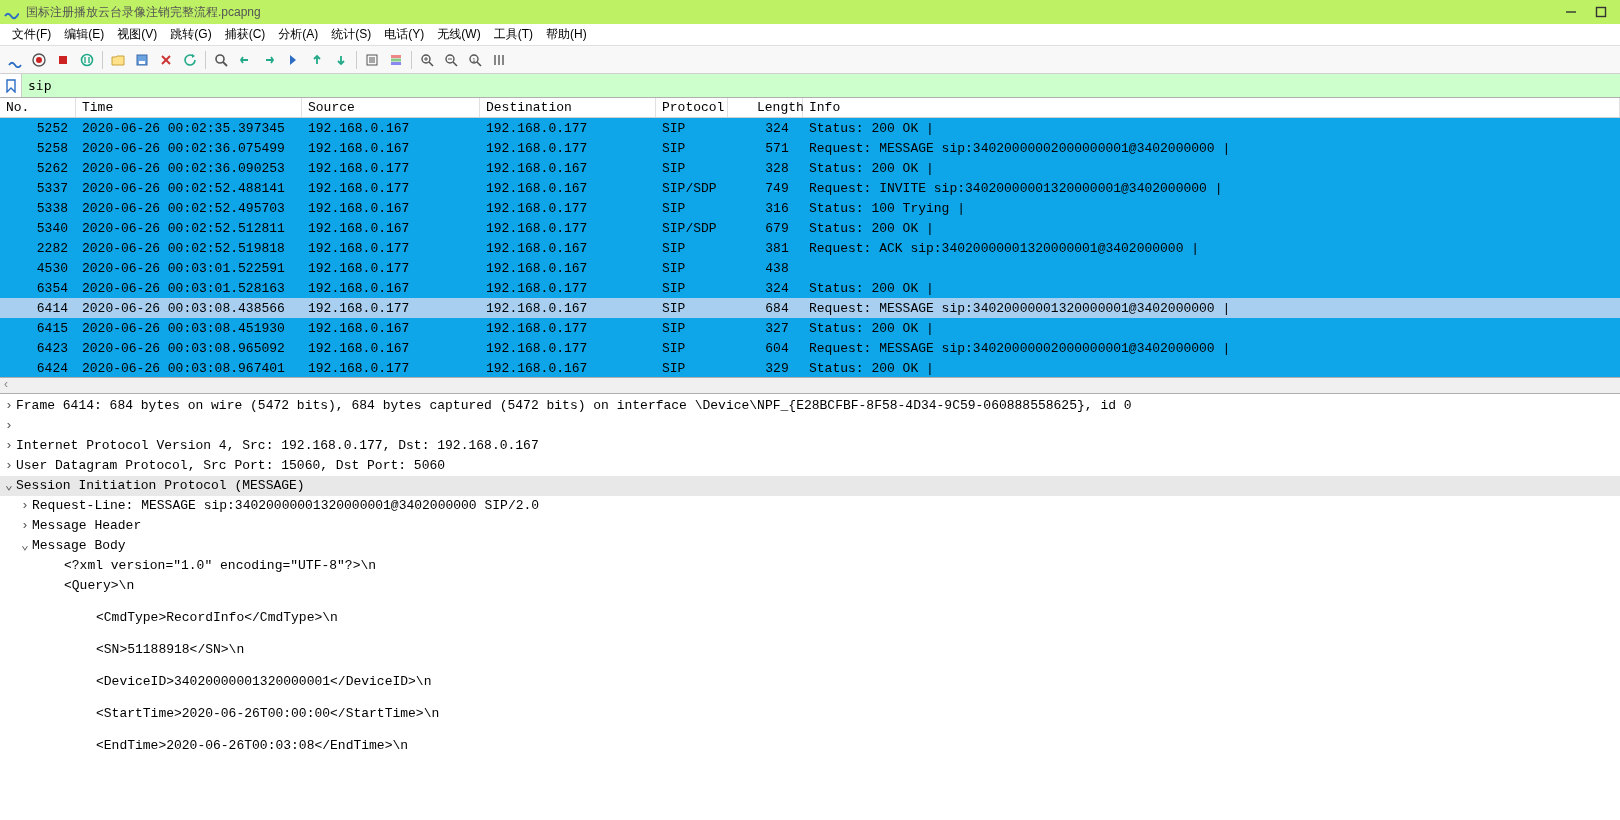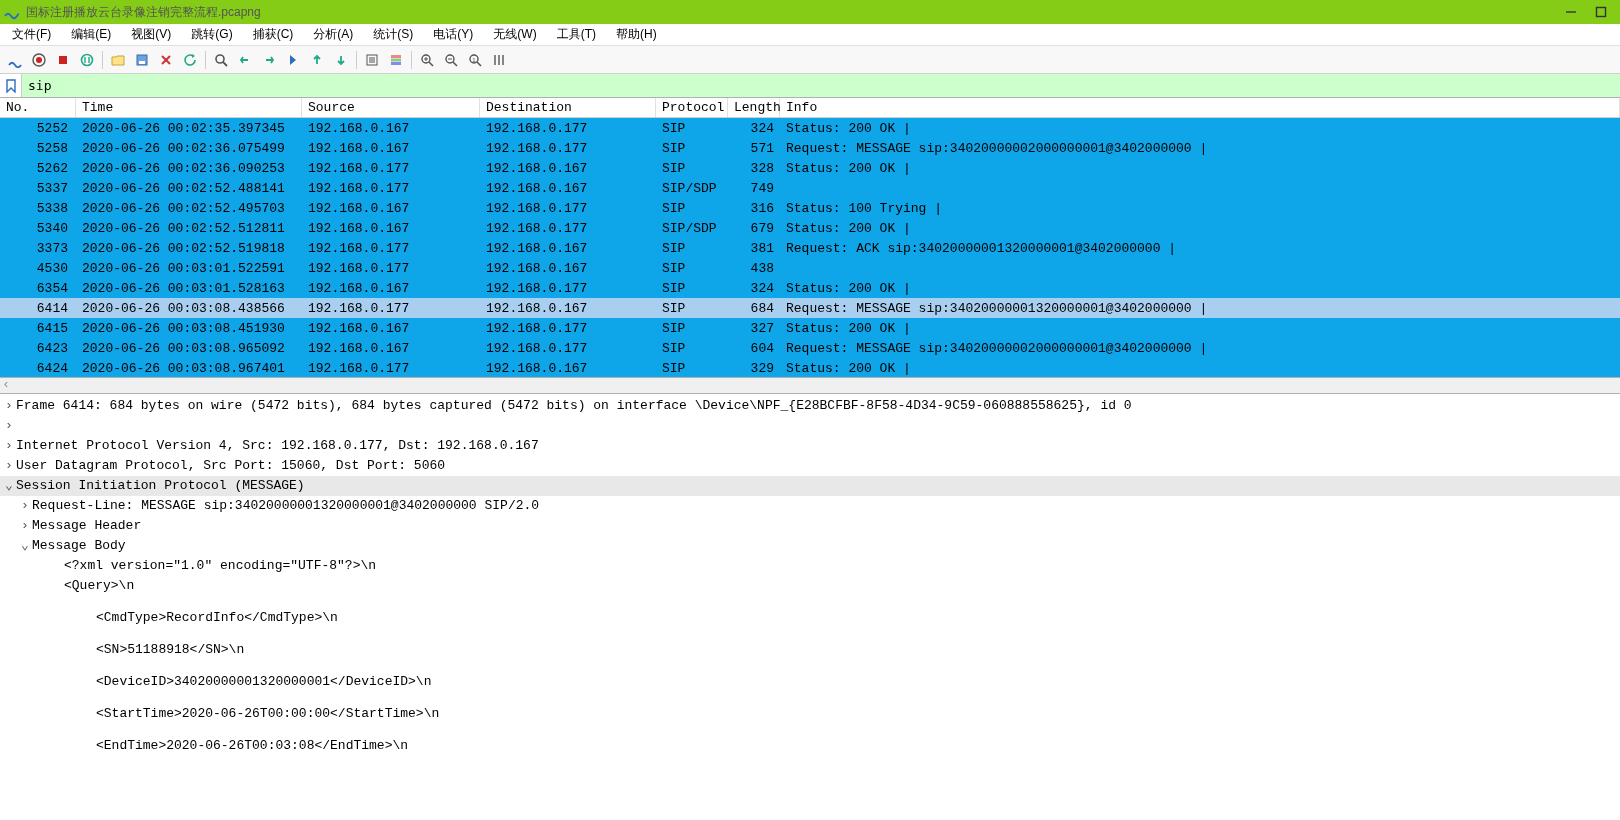--- a/index.html
+++ b/index.html
@@ -1,38 +1,38 @@
 <!DOCTYPE html>
 <html><head>
 <meta charset="utf-8">
 <style>
 * { box-sizing: border-box; margin: 0; padding: 0; }
 body { font-family: "Microsoft YaHei", "Segoe UI", sans-serif; font-size: 12px; background: #fff; overflow: hidden; }
-.titlebar { display: flex; align-items: center; height: 24px; padding: 0 4px; background: #84cc16; }
+.titlebar { display: flex; align-items: center; height: 24px; padding: 0 4px; background: #bef264; }
 .titlebar .app-icon { width: 16px; height: 16px; margin-right: 6px; }
 .titlebar .title { color: #555; font-size: 12px; flex: 1; }
 .win-btns { display: flex; gap: 12px; margin-right: 6px; }
 .win-btn { width: 18px; height: 18px; display: flex; align-items: center; justify-content: center; color: #555; }
-.menubar { display: flex; height: 22px; align-items: center; padding: 0 6px; gap: 8px; border-bottom: 1px solid #e0e0e0; }
+.menubar { display: flex; height: 22px; align-items: center; padding: 0 6px; gap: 1px; border-bottom: 1px solid #e0e0e0; }
 .menu-item { padding: 2px 6px; color: #000; font-size: 12px; }
 .toolbar { display: flex; height: 28px; align-items: center; padding: 0 4px; gap: 2px; border-bottom: 1px solid #d0d0d0; background: #f8f8f8; }
 .tb-btn { width: 22px; height: 22px; display: flex; align-items: center; justify-content: center; border: 1px solid transparent; }
 .tb-sep { width: 1px; height: 18px; background: #ccc; margin: 0 2px; }
 .filter-row { display: flex; height: 24px; align-items: stretch; border-bottom: 1px solid #b0b0b0; }
 .filter-bookmark { width: 22px; display: flex; align-items: center; justify-content: center; background: #fff; border-right: 1px solid #ccc; }
 .filter-input { flex: 1; border: none; outline: none; background: #ccffcc; padding: 0 6px; font-family: Consolas, monospace; font-size: 13px; }
 .packet-list { height: 280px; overflow-y: auto; overflow-x: hidden; border-bottom: 1px solid #b0b0b0; font-family: Consolas, "Courier New", monospace; font-size: 13px; white-space: nowrap; position: relative; }
 .plist-header { display: flex; height: 20px; background: #fff; border-bottom: 1px solid #d0d0d0; position: sticky; top: 0; }
 .plist-header .col { padding: 2px 6px; border-right: 1px solid #e0e0e0; color: #000; }
 .col-no { width: 76px; text-align: left; padding-left: 6px; }
 .col-time { width: 226px; }
 .col-src { width: 178px; }
 .col-dst { width: 176px; }
 .col-proto { width: 72px; }
-.col-len { width: 52px; text-align: right; padding-right: 8px; }
+.col-len { width: 52px; text-align: center; padding-right: 8px; margin-left: 23px; }
 .col-info { flex: 1; }
 .plist-row { display: flex; height: 20px; align-items: center; background: #0ea5e9; cursor: default; }
 .plist-row.selected { background: #a8cef0; }
 .plist-row .col { padding: 0 6px; overflow: hidden; }
 .plist-row .col-no { text-align: right; padding-right: 8px; }
 .scroll-h { height: 16px; background: #f0f0f0; border-bottom: 1px solid #b0b0b0; position: relative; }
 .scroll-h::before { content: "‹"; position: absolute; left: 4px; top: -1px; color: #888; }
 .details-pane { height: 360px; overflow-y: auto; font-family: Consolas, "Courier New", monospace; font-size: 13px; padding: 2px 0; line-height: 20px; }
 .tree-line { display: flex; align-items: center; padding: 0 2px; white-space: pre; }
 .tree-line .expander { width: 14px; display: inline-flex; justify-content: center; color: #555; }
@@ -254,41 +254,42 @@
         <div class="col col-len">328</div>
         <div class="col col-info">Status: 200 OK |</div>
       </div>
       <div class="plist-row">
         <div class="col col-no">5337</div>
         <div class="col col-time">2020-06-26 00:02:52.488141</div>
         <div class="col col-src">192.168.0.177</div>
         <div class="col col-dst">192.168.0.167</div>
         <div class="col col-proto">SIP/SDP</div>
         <div class="col col-len">749</div>
+        <div class="col col-info">Request: INVITE sip:34020000001320000001@3402000000 |</div>
       </div>
       <div class="plist-row">
         <div class="col col-no">5338</div>
         <div class="col col-time">2020-06-26 00:02:52.495703</div>
         <div class="col col-src">192.168.0.167</div>
         <div class="col col-dst">192.168.0.177</div>
         <div class="col col-proto">SIP</div>
         <div class="col col-len">316</div>
         <div class="col col-info">Status: 100 Trying |</div>
       </div>
       <div class="plist-row">
         <div class="col col-no">5340</div>
         <div class="col col-time">2020-06-26 00:02:52.512811</div>
         <div class="col col-src">192.168.0.167</div>
         <div class="col col-dst">192.168.0.177</div>
         <div class="col col-proto">SIP/SDP</div>
         <div class="col col-len">679</div>
         <div class="col col-info">Status: 200 OK |</div>
       </div>
       <div class="plist-row">
-        <div class="col col-no">3373</div>
+        <div class="col col-no">2282</div>
         <div class="col col-time">2020-06-26 00:02:52.519818</div>
         <div class="col col-src">192.168.0.177</div>
         <div class="col col-dst">192.168.0.167</div>
         <div class="col col-proto">SIP</div>
         <div class="col col-len">381</div>
         <div class="col col-info">Request: ACK sip:34020000001320000001@3402000000 |</div>
       </div>
       <div class="plist-row">
         <div class="col col-no">4530</div>
         <div class="col col-time">2020-06-26 00:03:01.522591</div>

